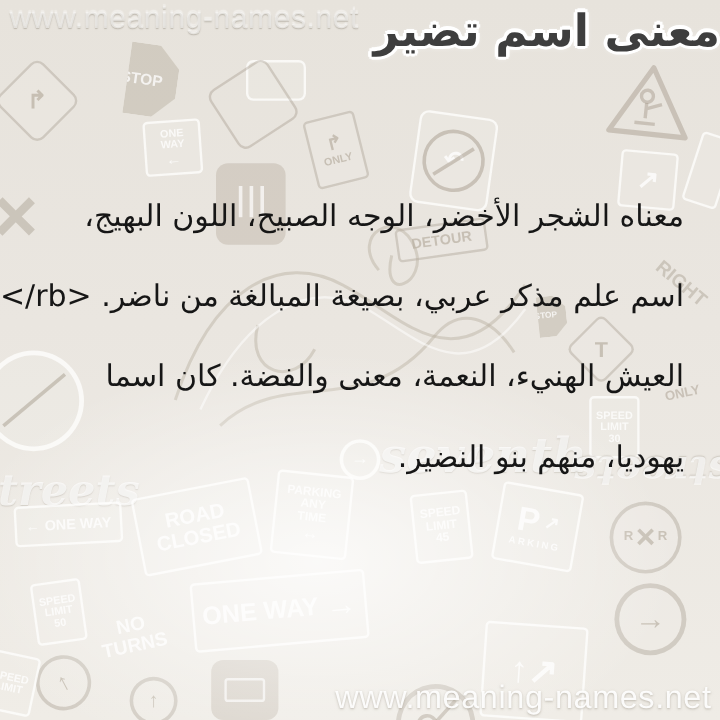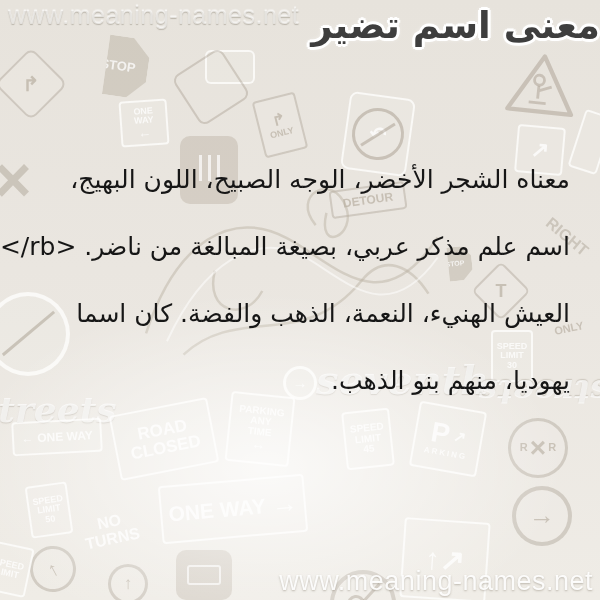--- a/index.html
+++ b/index.html
@@ -229,18 +229,18 @@
     <div class="glow"></div>
   </div>
 
   <div class="wm top">www.meaning-names.net</div>
 
   <h1 class="title">معنى اسم تضير</h1>
 
   <div class="meaning">
     <div class="line">معناه الشجر الأخضر، الوجه الصبيح، اللون البهيج،</div>
     <div class="line">اسم علم مذكر عربي، بصيغة المبالغة من ناضر. &lt;rb/&gt;</div>
-    <div class="line">العيش الهنيء، النعمة، الذهب والفضة. كان اسما</div>
-    <div class="line">يهوديا، منهم بنو الذهب.</div>
+    <div class="line">العيش الهنيء، النعمة، معنى والفضة. كان اسما</div>
+    <div class="line">يهوديا، منهم بنو النضير.</div>
   </div>
 
   <div class="wm bottom">www.meaning-names.net</div>
 </div>
 
 </body></html>

